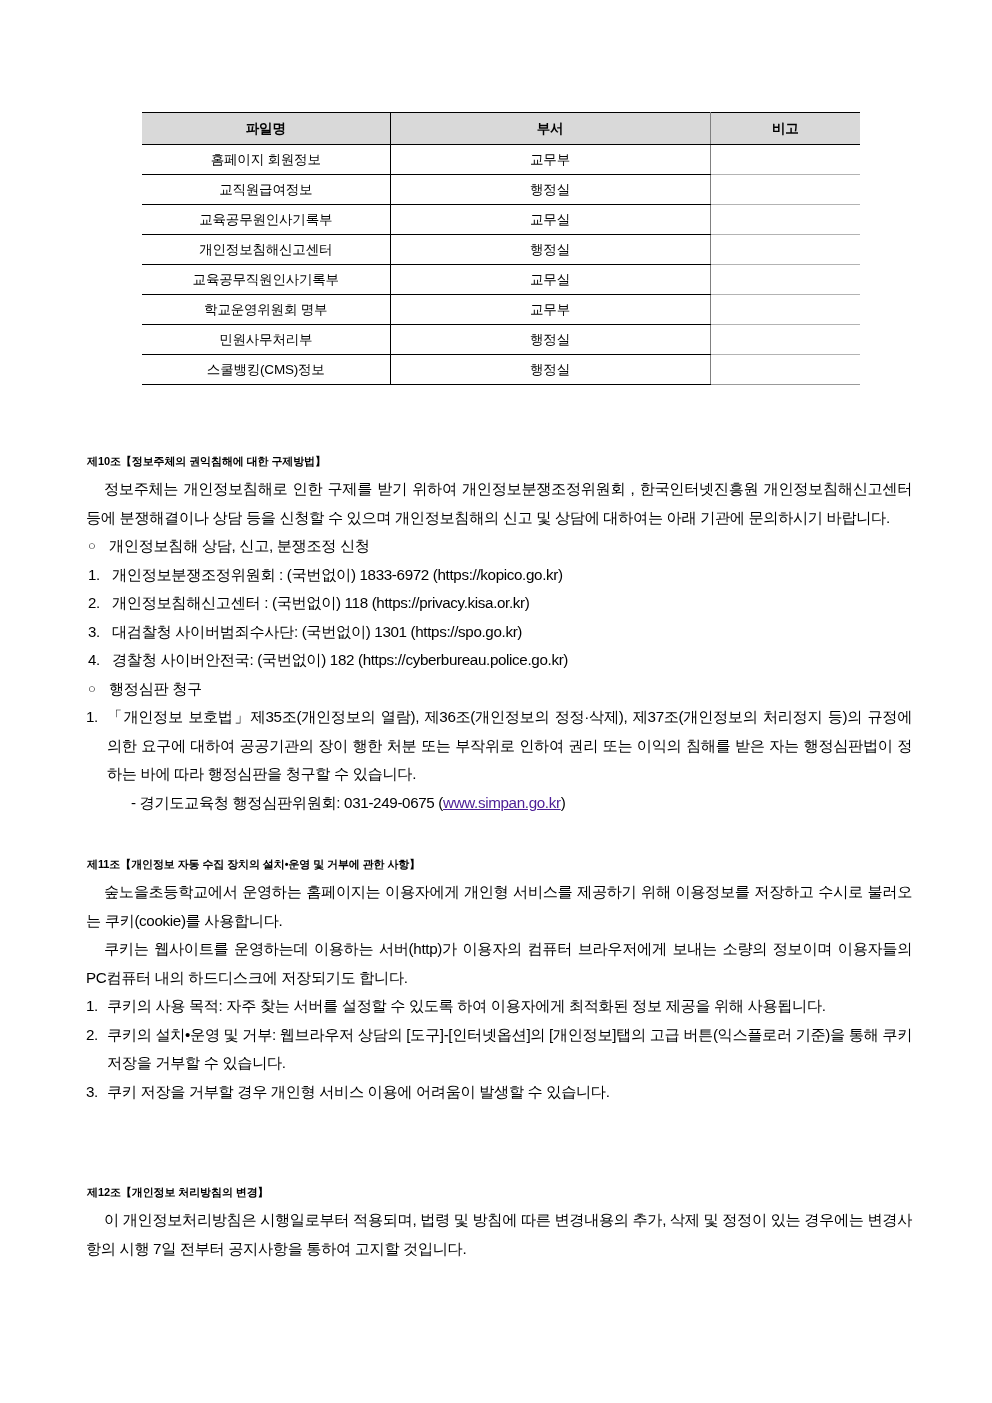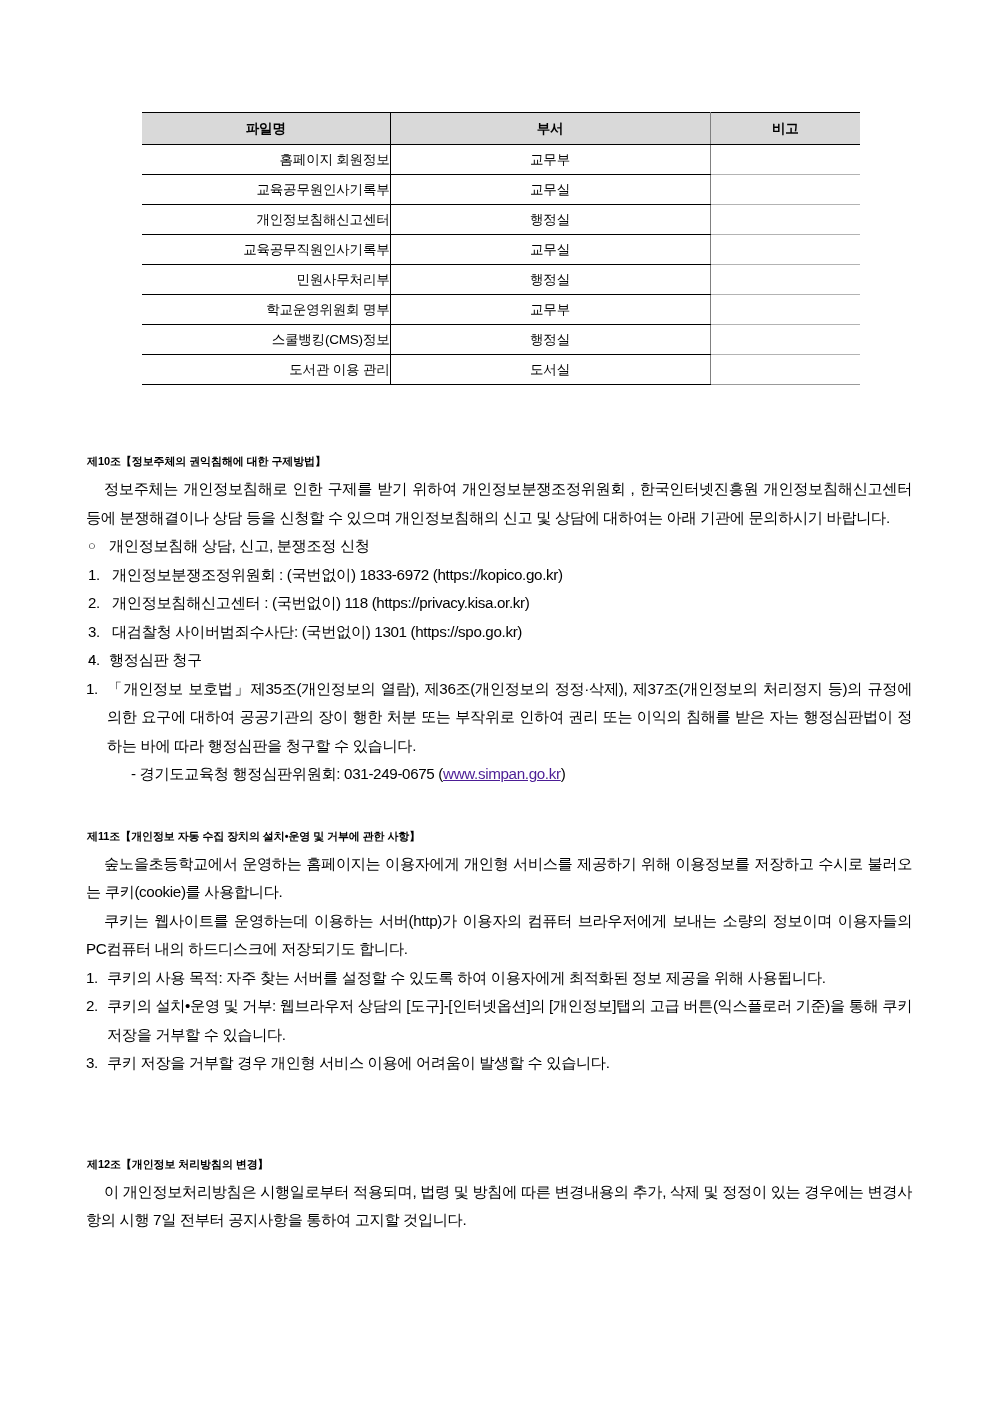--- a/index.html
+++ b/index.html
@@ -56,21 +56,20 @@
     line-height: 31px;
     border-top: 1.6px solid #000;
     border-bottom: 1.6px solid #000;
   }
   table.filetable thead th.h1 { border-right: 1.2px solid #000; }
   table.filetable thead th.h2 { border-right: 1.2px solid #808080; }
 
   table.filetable tbody td.d1 {
     border-bottom: 1.4px solid #000;
     border-right: 1.2px solid #000;
-    text-align: right;
   }
   table.filetable tbody td.d2 {
     border-bottom: 1.4px solid #000;
     border-right: 1.2px solid #808080;
   }
   table.filetable tbody td.d3 {
     border-bottom: 0.9px solid #b3b3b3;
   }
   table.filetable tbody tr:last-child td.d1,
   table.filetable tbody tr:last-child td.d2 {
@@ -192,52 +191,52 @@
           <th class="h3">비고</th>
         </tr>
       </thead>
       <tbody>
         <tr>
           <td class="d1">홈페이지 회원정보</td>
           <td class="d2">교무부</td>
           <td class="d3"></td>
         </tr>
         <tr>
+          <td class="d1">교직원급여정보</td>
+          <td class="d2">행정실</td>
+          <td class="d3"></td>
+        </tr>
+        <tr>
           <td class="d1">교육공무원인사기록부</td>
           <td class="d2">교무실</td>
           <td class="d3"></td>
         </tr>
         <tr>
           <td class="d1">개인정보침해신고센터</td>
           <td class="d2">행정실</td>
           <td class="d3"></td>
         </tr>
         <tr>
           <td class="d1">교육공무직원인사기록부</td>
           <td class="d2">교무실</td>
           <td class="d3"></td>
         </tr>
         <tr>
+          <td class="d1">학교운영위원회 명부</td>
+          <td class="d2">교무부</td>
+          <td class="d3"></td>
+        </tr>
+        <tr>
           <td class="d1">민원사무처리부</td>
           <td class="d2">행정실</td>
           <td class="d3"></td>
         </tr>
         <tr>
-          <td class="d1">학교운영위원회 명부</td>
-          <td class="d2">교무부</td>
-          <td class="d3"></td>
-        </tr>
-        <tr>
           <td class="d1">스쿨뱅킹(CMS)정보</td>
           <td class="d2">행정실</td>
-          <td class="d3"></td>
-        </tr>
-        <tr>
-          <td class="d1">도서관 이용 관리</td>
-          <td class="d2">도서실</td>
           <td class="d3"></td>
         </tr>
       </tbody>
     </table>
   </div>
 
   <div class="content">
 
     <h2 class="article">제10조【정보주체의 권익침해에 대한 구제방법】</h2>
     <p class="para justify-last-left">정보주체는 개인정보침해로 인한 구제를 받기 위하여 개인정보분쟁조정위원회 , 한국인터넷진흥원 개인정보침해신고센터 등에 분쟁해결이나 상담 등을 신청할 수 있으며 개인정보침해의 신고 및 상담에 대하여는 아래 기관에 문의하시기 바랍니다.</p>
@@ -257,20 +256,21 @@
       <li class="num-item">
         <span class="marker">2.</span>
         <span>개인정보침해신고센터 : (국번없이) 118 (https://privacy.kisa.or.kr)</span>
       </li>
       <li class="num-item">
         <span class="marker">3.</span>
         <span>대검찰청 사이버범죄수사단: (국번없이) 1301 (https://spo.go.kr)</span>
       </li>
       <li class="num-item">
         <span class="marker">4.</span>
+        <span>경찰청 사이버안전국: (국번없이) 182 (https://cyberbureau.police.go.kr)</span>
       </li>
     </ol>
 
     <ul class="circle-list">
       <li class="circle-item">
         <span class="marker">○</span>
         <span>행정심판 청구</span>
       </li>
     </ul>
 

